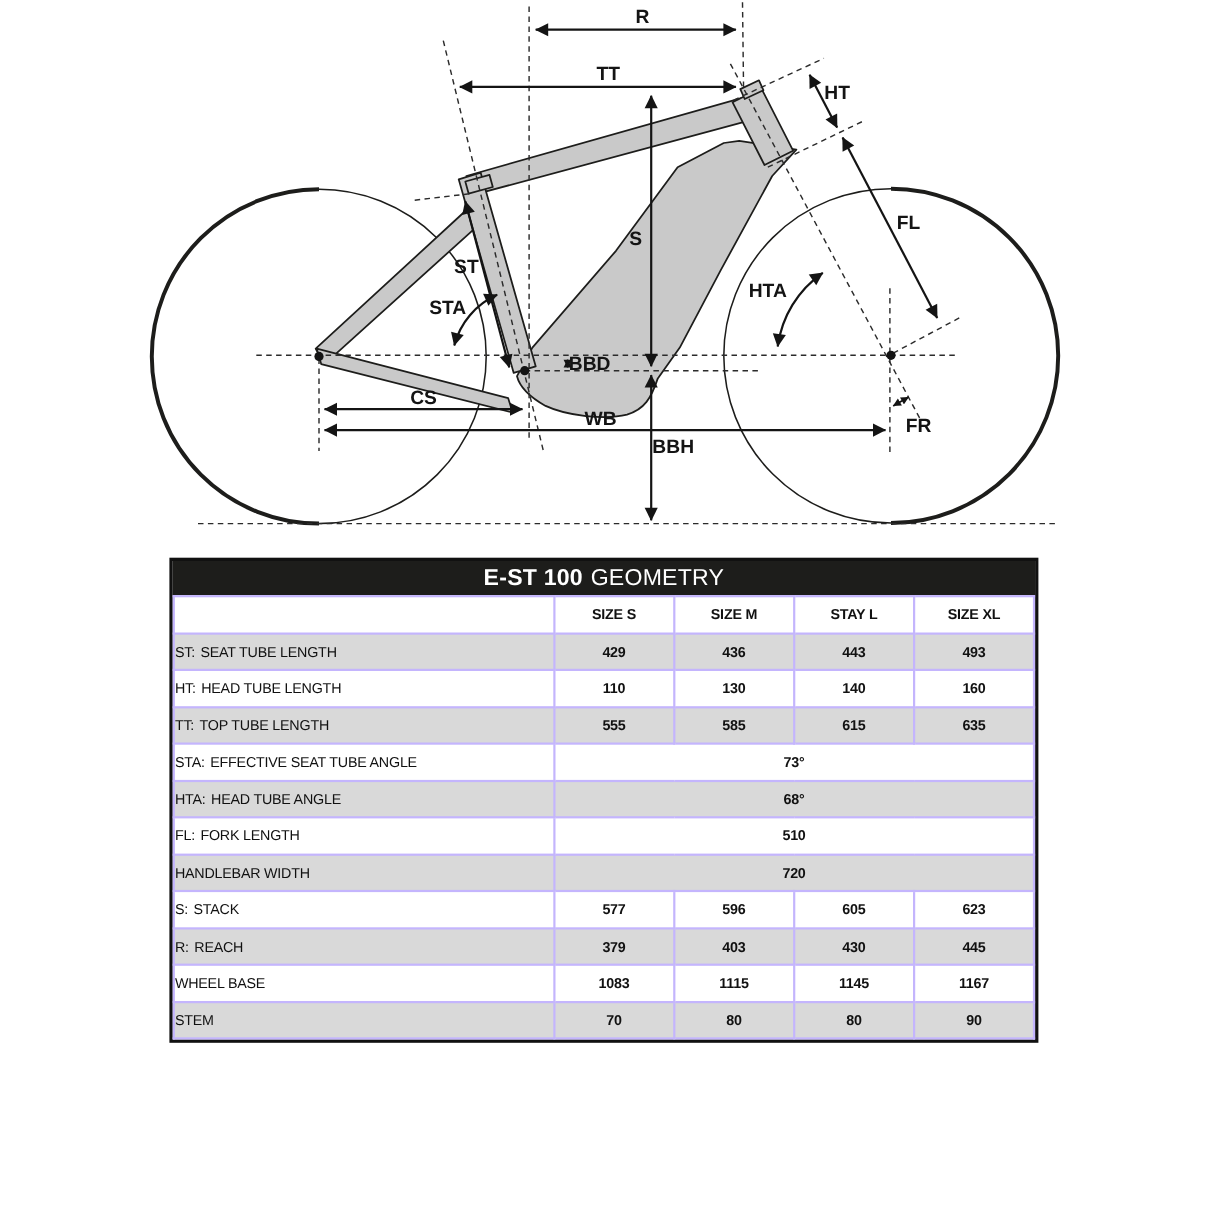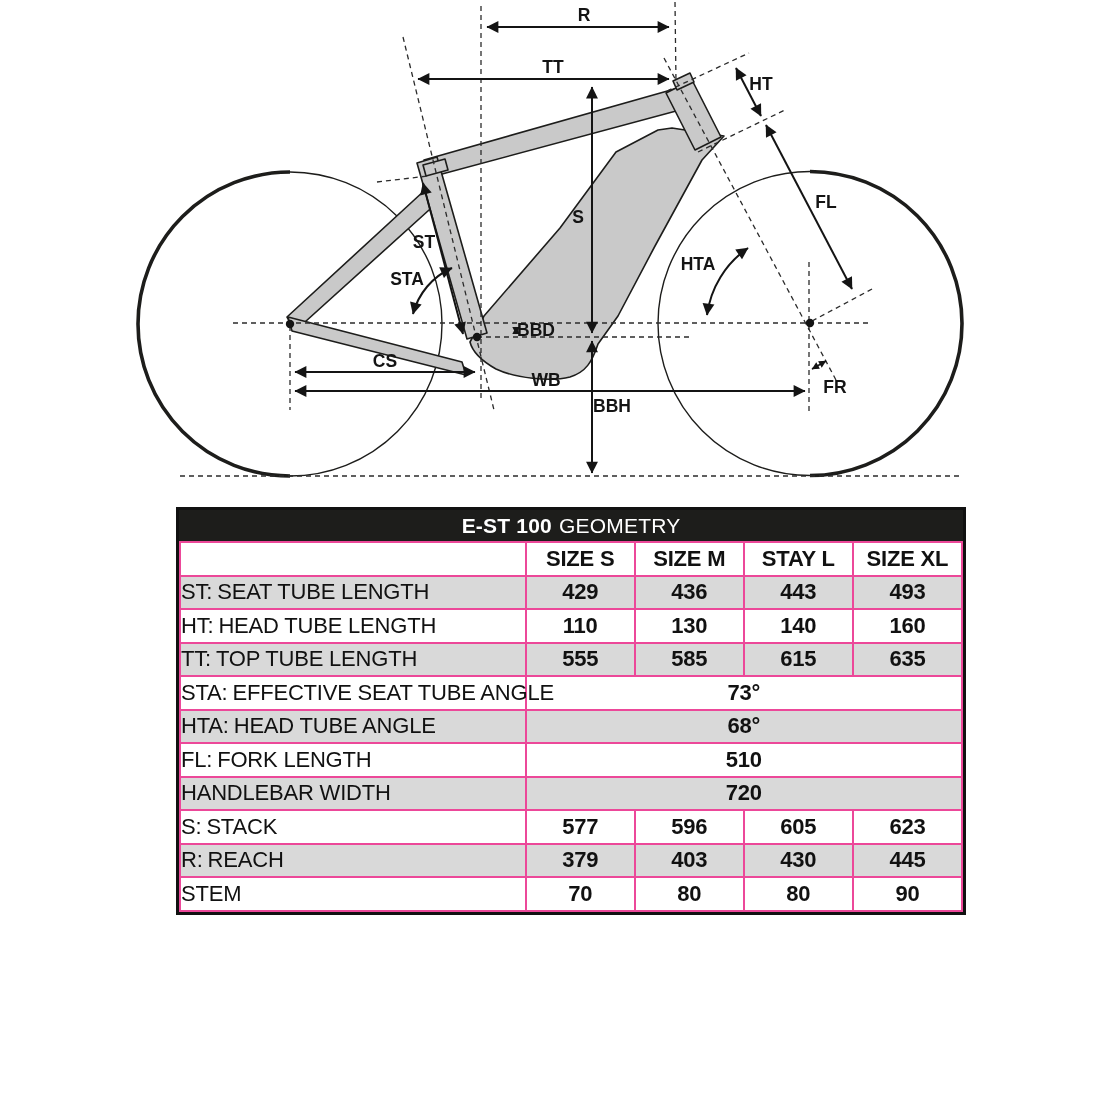--- a/index.html
+++ b/index.html
@@ -1,29 +1,29 @@
 <!DOCTYPE html>
 <html><head>
 <meta charset="utf-8">
 <style>
   html,body{margin:0;padding:0;background:#ffffff;}
   .stage{position:relative;width:1100px;height:1100px;background:#fff;overflow:hidden;
          font-family:"Liberation Sans",sans-serif;color:#111;}
   svg text{font-family:"Liberation Sans",sans-serif;font-weight:700;fill:#141414;}
 
   
-  .geo-table{position:absolute;left:176px;top:507px;width:790px;border:3px solid #111;box-sizing:border-box;}
+  .geo-table{position:absolute;left:154px;top:507px;width:790px;border:3px solid #111;box-sizing:border-box;}
   .t-title{background:#1d1d1b;color:#fff;height:31px;line-height:31px;text-align:center;
            font-size:21px;letter-spacing:.2px;}
   .t-title b{font-weight:700;}
   .t-title .t-sub{font-weight:400;margin-left:7px;}
   table.geo{border-collapse:collapse;width:100%;table-layout:fixed;}
   table.geo col.lblcol{width:44.2%;}
-  table.geo th, table.geo td{border:2px solid #ec4899;height:31.5px;padding:0;
-      font-size:22px;letter-spacing:-0.2px;vertical-align:middle;}
+  table.geo th, table.geo td{border:2px solid #c4b5fd;height:31.5px;padding:0;
+      font-size:13px;letter-spacing:-0.2px;vertical-align:middle;}
   table.geo th{font-weight:700;text-align:center;background:#fff;}
   td.lc{text-align:left;padding-left:7px;font-weight:400;font-size:16.5px;white-space:nowrap;}
   td.lc .pf{font-weight:400;}
   td.lc .lb:not(:empty){margin-left:5px;}
   td.vc{text-align:center;font-weight:700;}
   tbody tr:nth-child(odd) td{background:#d9d9d9;}
   tbody tr:nth-child(even) td{background:#ffffff;}
 </style>
 </head>
 <body>
@@ -188,20 +188,27 @@
           <td class="vc">623</td>
         </tr>
         <tr>
           <td class="lc"><b class="pf">R:</b><span class="lb">REACH</span></td>
           <td class="vc">379</td>
           <td class="vc">403</td>
           <td class="vc">430</td>
           <td class="vc">445</td>
         </tr>
         <tr>
+          <td class="lc"><b class="pf">WHEEL BASE</b><span class="lb"></span></td>
+          <td class="vc">1083</td>
+          <td class="vc">1115</td>
+          <td class="vc">1145</td>
+          <td class="vc">1167</td>
+        </tr>
+        <tr>
           <td class="lc"><b class="pf">STEM</b><span class="lb"></span></td>
           <td class="vc">70</td>
           <td class="vc">80</td>
           <td class="vc">80</td>
           <td class="vc">90</td>
         </tr>
       </tbody>
     </table>
   </div>
 </div>

